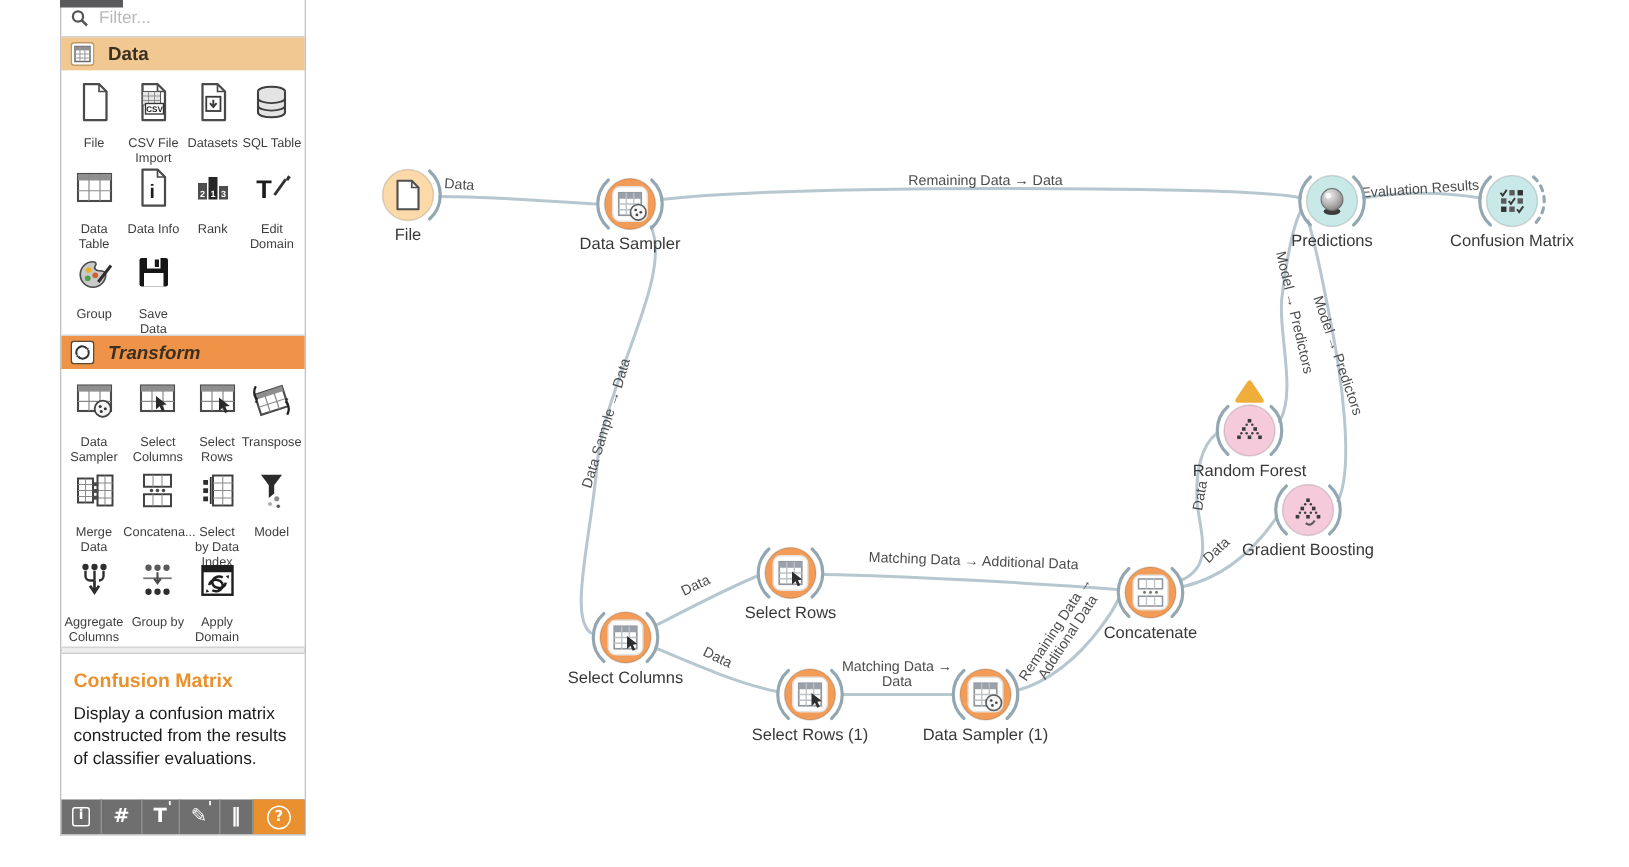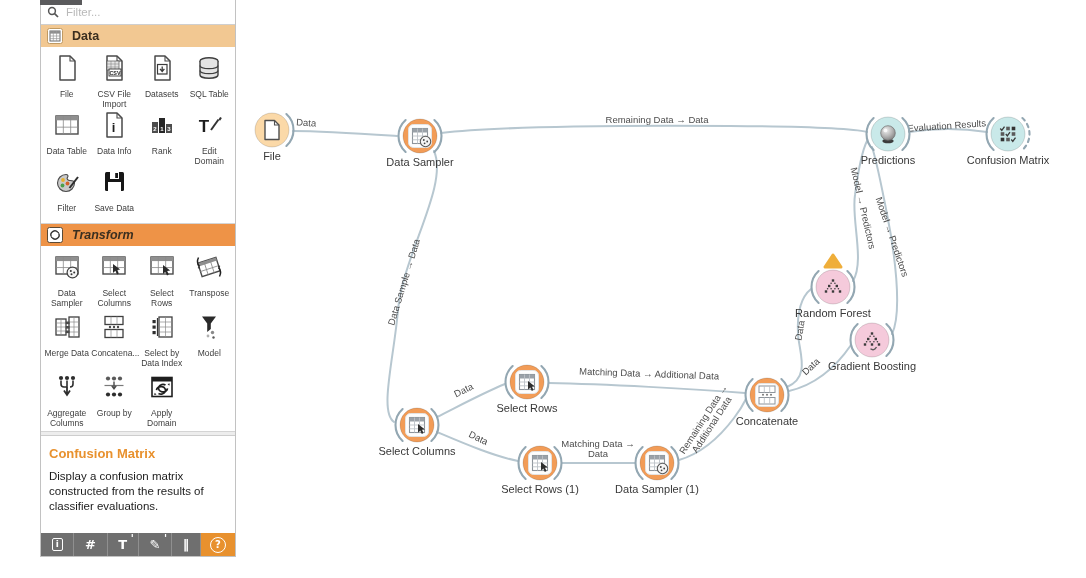--- a/index.html
+++ b/index.html
@@ -1,20 +1,20 @@
 <!DOCTYPE html>
 <html><head>
 <meta charset="utf-8">
 <style>
   html,body{margin:0;padding:0;background:#fff;}
   .page{position:relative;width:1086px;height:578px;background:#fff;overflow:hidden;
         font-family:"Liberation Sans",sans-serif;}
   #canvas-svg{position:absolute;left:0;top:0;z-index:1;}
   
-  .sidebar{position:absolute;left:40px;top:0;width:196px;height:557px;z-index:2;
+  .sidebar{position:absolute;left:40px;top:0;width:164px;height:557px;z-index:2;
            background:#ededed;border:1px solid #c2c2c2;border-top:none;box-sizing:border-box;
            display:flex;flex-direction:column;}
   .toptab{position:absolute;left:-1px;top:0;width:42px;height:5px;background:#5a5a5c;}
   .filter-row{height:24px;flex:0 0 24px;background:#fff;border-bottom:1px solid #cfcfcf;
               display:flex;align-items:center;padding:0 6px;gap:5px;}
   .filter-row input{border:none;outline:none;background:transparent;font-size:11.5px;
               color:#444;width:100%;font-family:"Liberation Sans",sans-serif;}
   .filter-row input::placeholder{color:#b9b9b9;}
   .cat-head{height:22px;flex:0 0 22px;display:flex;align-items:center;gap:9px;
             padding-left:6px;font-weight:bold;font-size:12.5px;color:#3b2f20;}
@@ -350,21 +350,21 @@
           <div class="wlabel">Edit Domain</div>
         </div>
         <div class="wcell">
           <span><svg viewBox="0 0 30 30" width="30" height="30">
               <path d="M22.5 16 a8.5 8.5 0 1 1 -8.5 -8.5 c2 0 2.5 1.5 1.5 2.8 -1 1.3 0 3.2 2.5 3.2 2.8 0 4.5 0.8 4.5 2.5z" fill="#c9c9c9" stroke="#4a4a4a" stroke-width="1.1"></path>
               <circle cx="11" cy="13" r="1.9" fill="#e8b12c"></circle>
               <circle cx="10.5" cy="18.5" r="1.9" fill="#4ba04b"></circle>
               <circle cx="15.5" cy="16.5" r="1.9" fill="#d2622a"></circle>
               <path d="M17.5 21 L26 10" stroke="#2e2e2e" stroke-width="2"></path>
             </svg></span>
-          <div class="wlabel">Filter</div>
+          <div class="wlabel">Group</div>
         </div>
         <div class="wcell">
           <span><svg viewBox="0 0 30 30" width="30" height="30">
               <rect x="6" y="5" width="19" height="19" rx="1.5" fill="#161616"></rect>
               <rect x="11" y="5" width="9" height="7" fill="#fff"></rect>
               <rect x="16.2" y="6" width="2.8" height="5" fill="#161616"></rect>
               <rect x="9" y="15" width="13" height="9" fill="#fff"></rect>
             </svg></span>
           <div class="wlabel">Save Data</div>
         </div>

